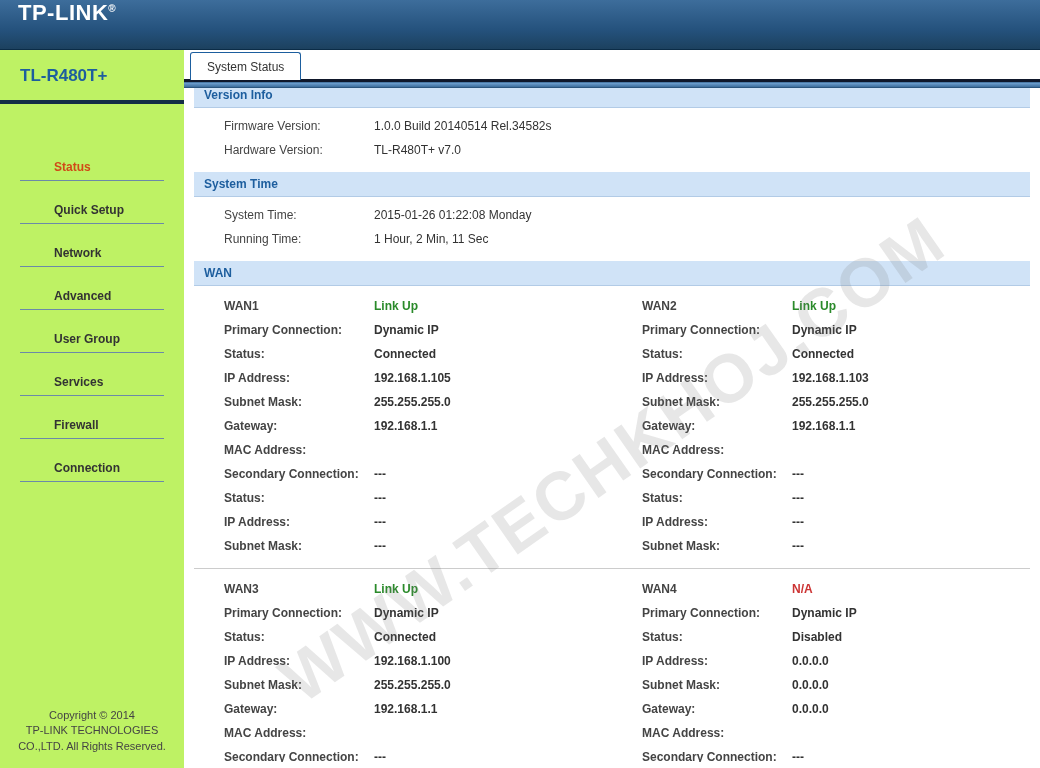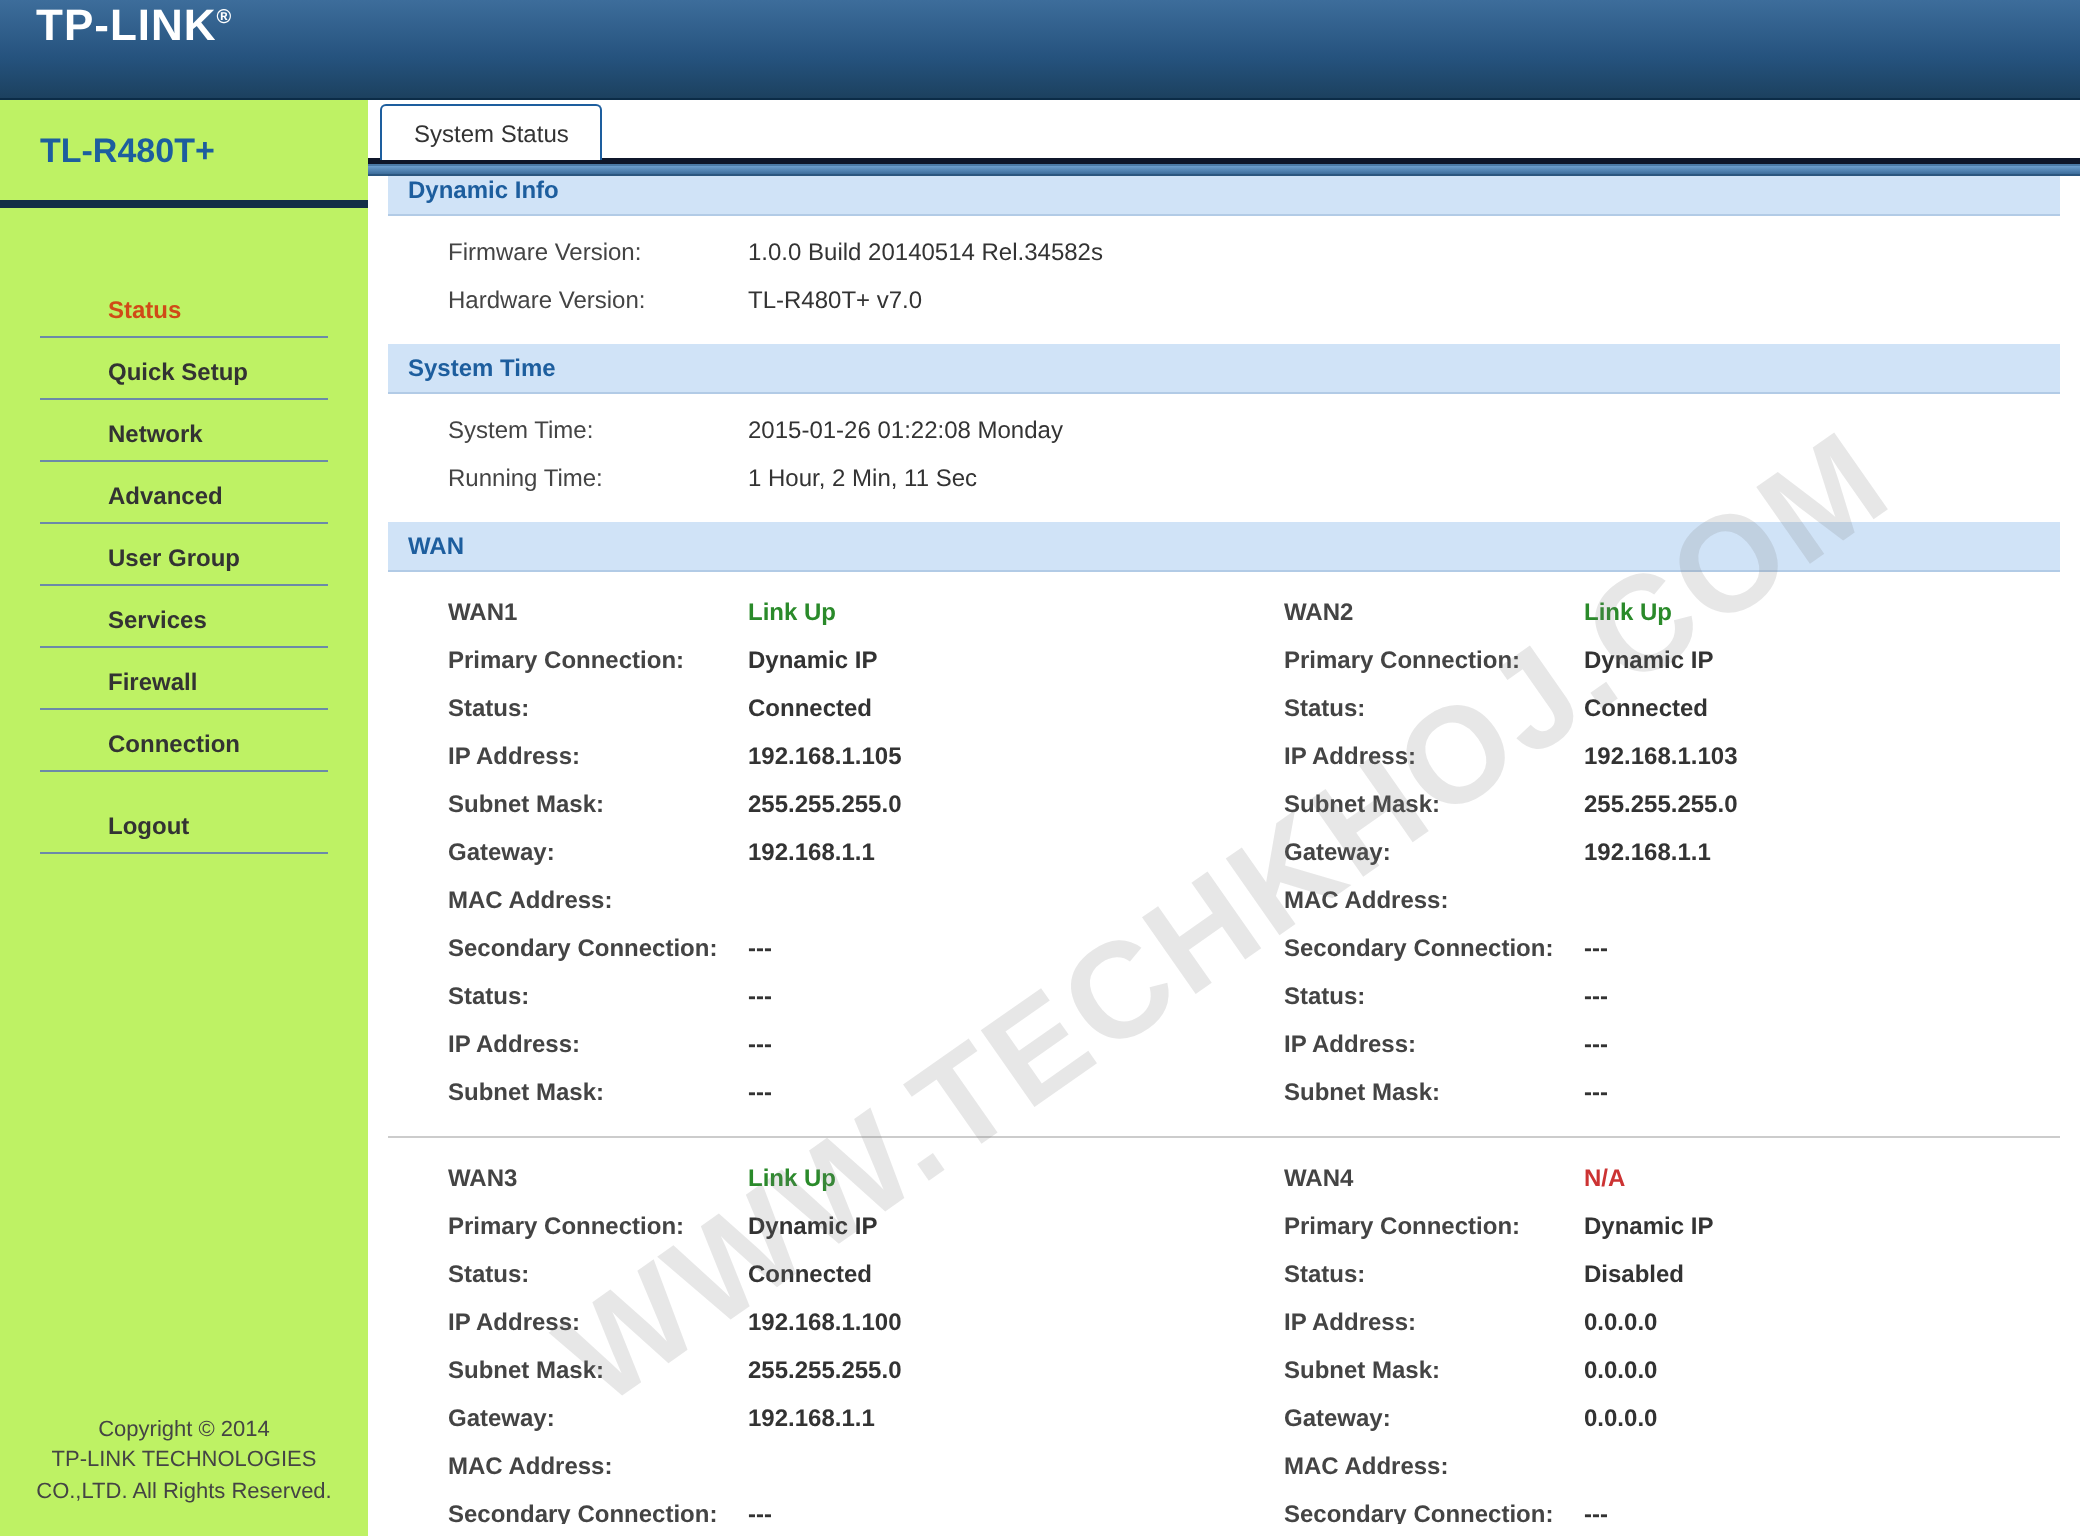--- a/index.html
+++ b/index.html
@@ -4,21 +4,21 @@
 <style>
   * { box-sizing: border-box; margin: 0; padding: 0; }
   html, body { width: 1040px; height: 768px; font-family: Verdana, Arial, sans-serif; font-size: 12px; color: #333; background: #fff; overflow: hidden; }
   .header-bar { width: 100%; height: 50px; background: linear-gradient(to bottom, #3d6d9b 0%, #25527d 60%, #1c415f 100%); border-bottom: 1px solid #0b2c47; display: flex; align-items: flex-start; padding-left: 18px; }
   .logo { color: #fff; font-weight: bold; font-size: 22px; letter-spacing: 0.5px; font-family: Arial, sans-serif; }
   .logo sup { font-size: 10px; vertical-align: super; }
   .layout { display: flex; height: calc(768px - 50px); }
   .sidebar { width: 184px; flex: 0 0 184px; background: #bef264; }
   .model { color: #1d5e9e; font-weight: bold; font-size: 17px; padding: 16px 0 14px 20px; border-bottom: 4px solid #142f46; }
   .nav { padding: 30px 0 0 0; }
-  .nav a { display: block; padding: 6px 20px 6px 34px; color: #333; text-decoration: none; font-weight: bold; font-size: 12px; border-bottom: 1px solid #6b8aa8; margin: 4px 20px; }
+  .nav a { display: block; padding: 6px 20px 6px 34px; color: #333; text-decoration: none; font-weight: bold; font-size: 12px; border-bottom: 1px solid #6b8aa8; margin: 16px 20px; }
   .nav a.active { color: #d04a17; }
   .nav a.logout { margin-top: 14px; }
   .nav-wrap { margin-top: 4px; }
   .copyright { position: absolute; left: 0; bottom: 14px; width: 184px; text-align: center; font-size: 11px; color: #444; line-height: 1.4; }
   .main { flex: 1 1 auto; position: relative; overflow: hidden; }
   .tabbar { height: 32px; border-bottom: 3px solid #0f172a; display: flex; align-items: flex-end; padding-left: 6px; }
   .tab { background: #fff; border: 1px solid #1d5e9e; border-bottom: none; border-radius: 3px 3px 0 0; padding: 7px 16px 6px; font-size: 12px; color: #333; font-weight: normal; margin-right: 4px; position: relative; top: 1px; }
   .band { height: 6px; background: linear-gradient(to bottom, #6ea0d0, #3d6d9b); border-top: 1px solid #4b7aa7; border-bottom: 1px solid #2b567f; }
   .content { padding: 0 10px 0 10px; position: relative; height: calc(100% - 38px - 6px); overflow: hidden; }
   .section-title { background: #d0e3f7; color: #1d5e9e; font-weight: bold; font-size: 12px; padding: 5px 10px; margin: 10px 0 6px 0; border-bottom: 1px solid #b2cbe6; }
@@ -49,34 +49,33 @@
     <div class="model">TL-R480T+</div>
     <div class="nav nav-wrap" id="nav">
         <a href="#" class="active">Status</a>
         <a href="#">Quick Setup</a>
         <a href="#">Network</a>
         <a href="#">Advanced</a>
         <a href="#">User Group</a>
         <a href="#">Services</a>
         <a href="#">Firewall</a>
         <a href="#">Connection</a>
-        <a href="#" class="logout">Logout</a>
       </div>
     <div class="copyright" id="copyright">Copyright © 2014<br>TP-LINK TECHNOLOGIES<br>CO.,LTD. All Rights Reserved.</div>
   </div>
 
   <div class="main">
     <div class="tabbar">
       <div class="tab">System Status</div>
     </div>
     <div class="band"></div>
 
     <div class="content">
 
-      <div class="section-title first">Dynamic Info</div>
+      <div class="section-title first">Version Info</div>
       <div class="kv">
         <div class="k">Firmware Version:</div>
         <div class="v">1.0.0 Build 20140514 Rel.34582s</div>
       </div>
       <div class="kv">
         <div class="k">Hardware Version:</div>
         <div class="v">TL-R480T+ v7.0</div>
       </div>
 
       <div class="section-title">System Time</div>

